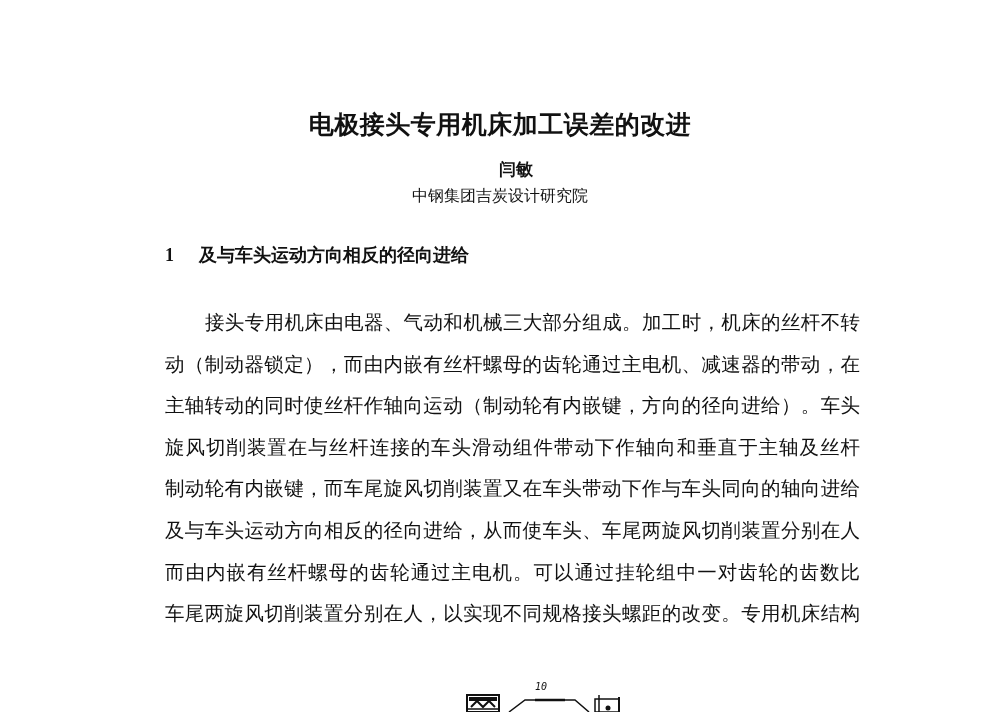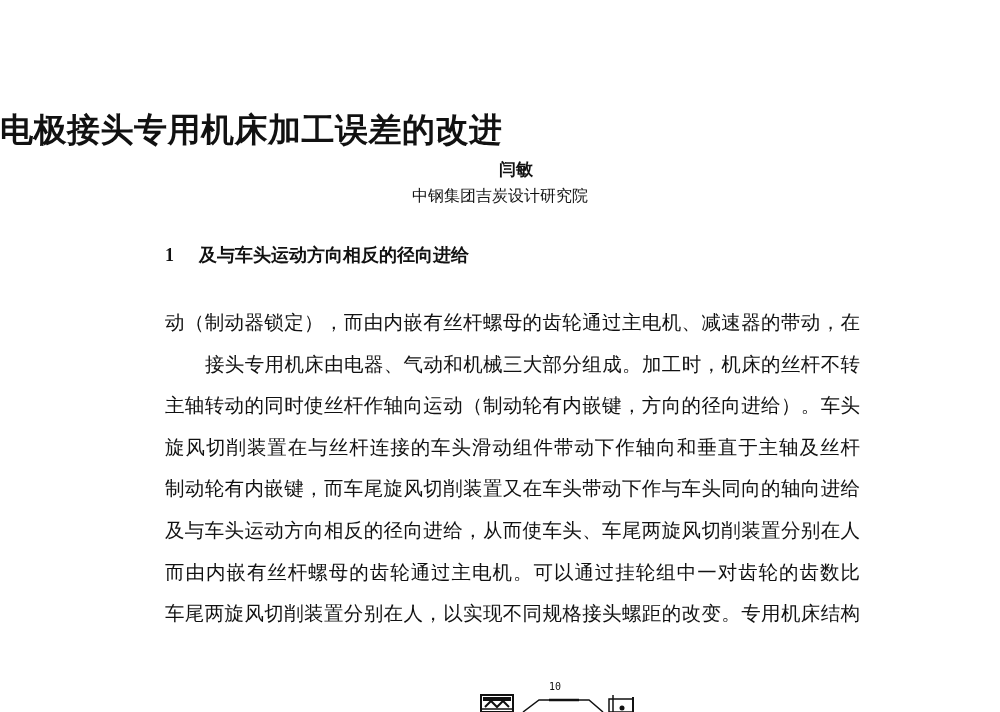--- a/index.html
+++ b/index.html
@@ -3,21 +3,21 @@
   <meta charset="utf-8">
   <style>
     html, body { margin: 0; padding: 0; }
     body {
       width: 1000px; height: 712px; overflow: hidden;
       background: #ffffff; color: #111111; position: relative;
       font-family: "DejaVu Serif", "Liberation Serif", serif;
     }
     .title {
       position: absolute; left: 0; width: 1000px; top: 108px;
-      font-size: 33px; font-weight: bold;
+      text-align: center; font-size: 25px; font-weight: bold;
       font-family: "DejaVu Sans", "Liberation Sans", sans-serif;
       letter-spacing: 0.5px;
     }
     .author {
       position: absolute; left: 16px; width: 1000px; top: 158px;
       text-align: center; font-size: 17px; font-weight: bold;
       font-family: "DejaVu Sans", "Liberation Sans", sans-serif;
     }
     .affil {
       position: absolute; left: 0; width: 1000px; top: 186px;
@@ -30,36 +30,36 @@
     }
     .section .num { display: inline-block; width: 34px; font-family: "Liberation Serif", serif; }
     .para { position: absolute; left: 165px; top: 305px; width: 700px; }
     .line {
       height: 41.6px; line-height: 36px; font-size: 19.5px;
       white-space: nowrap; text-align: justify; text-align-last: justify;
       width: 695px;
     }
     .line.first { padding-left: 40px; width: 655px; }
     .line.last { text-align-last: left; }
-    .figure { position: absolute; left: 461px; top: 685px; width: 180px; height: 27px; }
+    .figure { position: absolute; left: 447px; top: 685px; width: 180px; height: 27px; font-style: italic; }
   </style>
 </head>
 <body>
 
 <div class="title">电极接头专用机床加工误差的改进</div>
 <div class="author">闫敏</div>
 <div class="affil">中钢集团吉炭设计研究院</div>
 
 <div class="section">
   <span class="num">1</span><span>及与车头运动方向相反的径向进给</span>
 </div>
 
 <div class="para">
+  <div class="line first">接头专用机床由电器、气动和机械三大部分组成。加工时，机床的丝杆不转</div>
   <div class="line">动（制动器锁定），而由内嵌有丝杆螺母的齿轮通过主电机、减速器的带动，在</div>
-  <div class="line first">接头专用机床由电器、气动和机械三大部分组成。加工时，机床的丝杆不转</div>
   <div class="line">主轴转动的同时使丝杆作轴向运动（制动轮有内嵌键，方向的径向进给）。车头</div>
   <div class="line">旋风切削装置在与丝杆连接的车头滑动组件带动下作轴向和垂直于主轴及丝杆</div>
   <div class="line">制动轮有内嵌键，而车尾旋风切削装置又在车头带动下作与车头同向的轴向进给</div>
   <div class="line">及与车头运动方向相反的径向进给，从而使车头、车尾两旋风切削装置分别在人</div>
   <div class="line">而由内嵌有丝杆螺母的齿轮通过主电机。可以通过挂轮组中一对齿轮的齿数比</div>
   <div class="line">车尾两旋风切削装置分别在人，以实现不同规格接头螺距的改变。专用机床结构</div>
 </div>
 
 <div class="figure">
   <svg width="180" height="27" viewBox="0 0 180 27">

